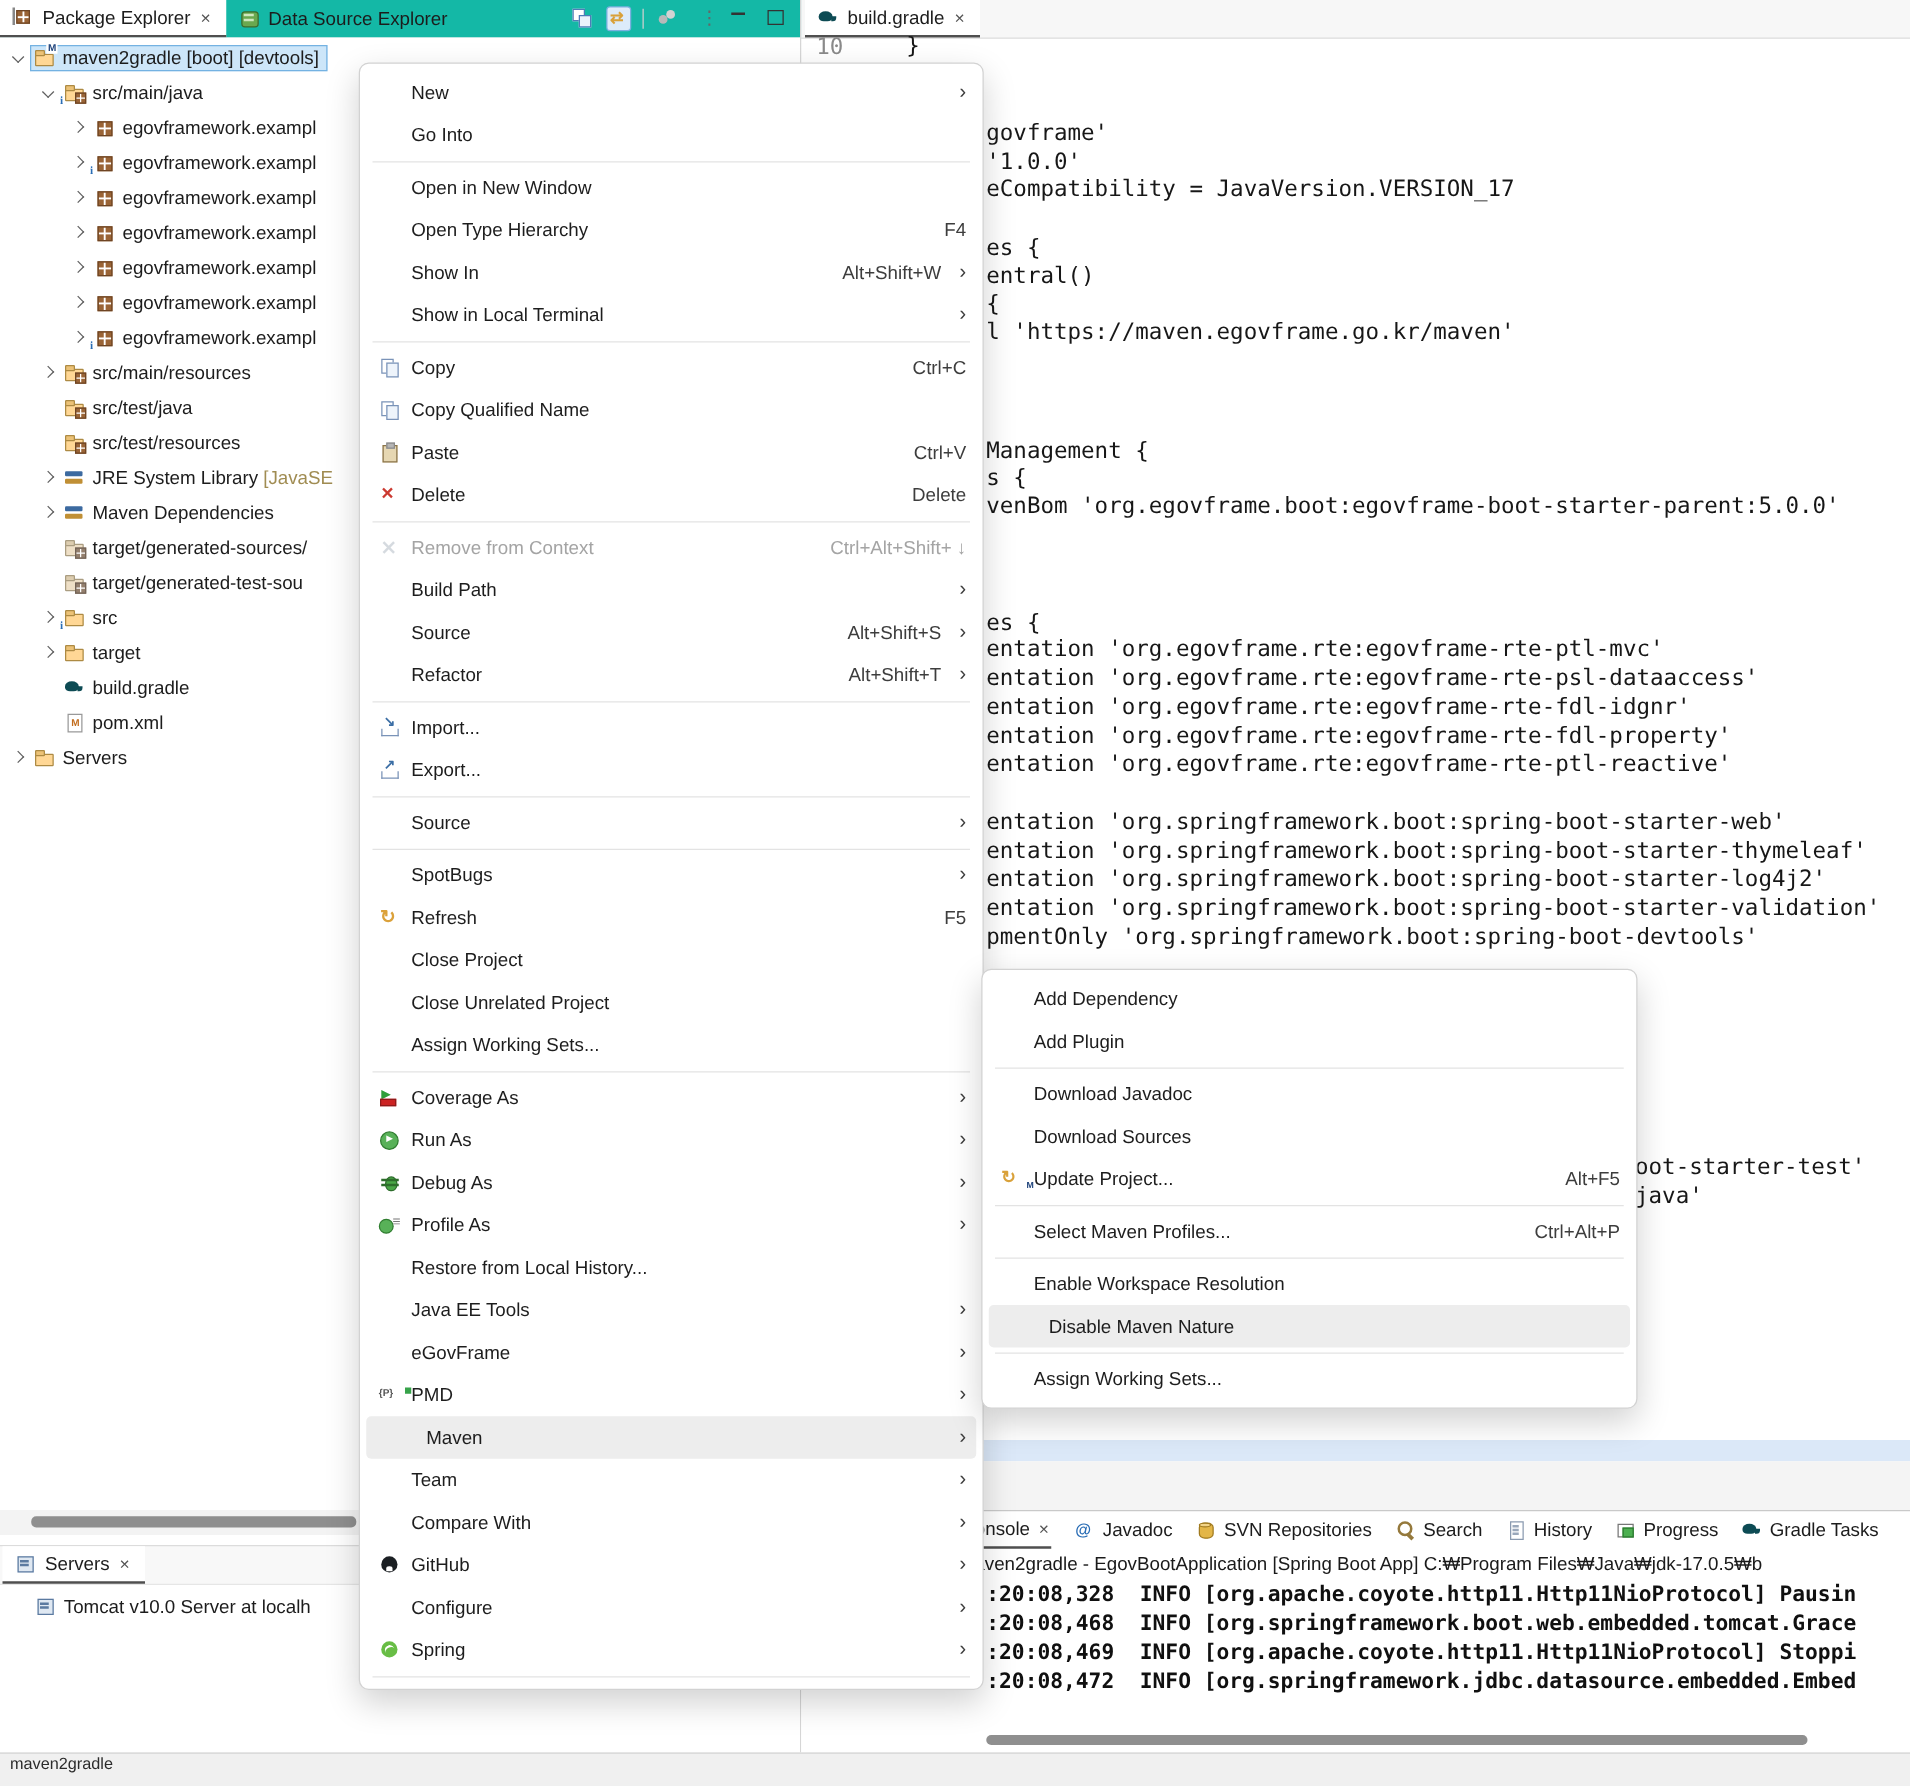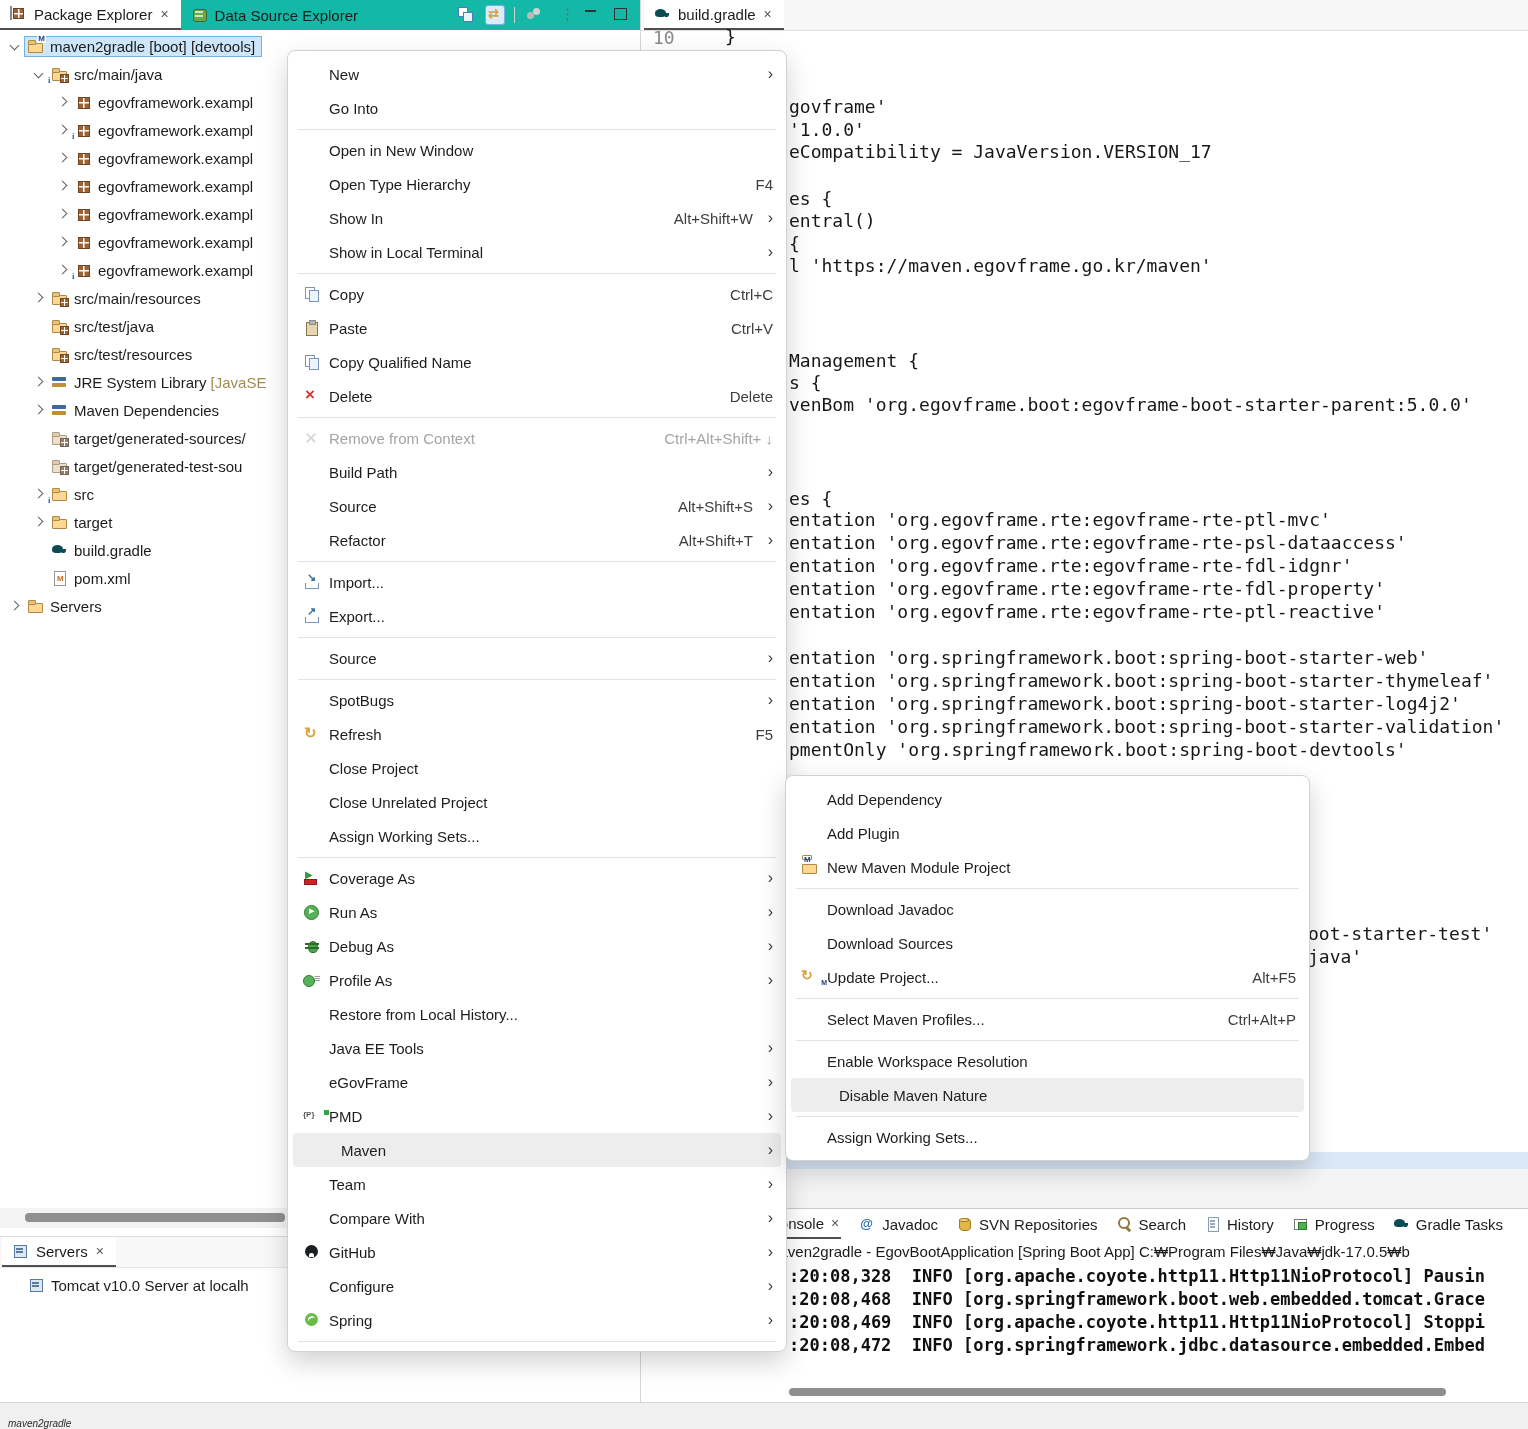--- a/index.html
+++ b/index.html
@@ -146,21 +146,21 @@
   
   .hscroll-track{left:0;top:1208px;width:640px;height:20px;background:#f3f3f3;}
   .hscroll-thumb{left:25px;top:1213px;width:260px;height:9px;background:#8f8f8f;border-radius:4px;}
   .servers-tabbar{left:0;top:1236px;width:640px;height:32px;background:#f8f8f8;border-top:1px solid #dcdcdc;
                   border-bottom:1px solid #e6e6e6;display:flex;align-items:center;box-sizing:border-box;}
   .servers-content{left:0;top:1268px;width:640px;height:134px;background:#fff;}
   .server-row{position:absolute;left:28px;top:4px;height:26px;display:flex;align-items:center;white-space:nowrap;}
 
   
   .statusbar{left:0;top:1402px;width:1528px;height:27px;background:#f0f0f0;border-top:1px solid #d4d4d4;
-             display:flex;align-items:flex-end;padding-left:8px;box-sizing:border-box;font-size:10px;color:#2b2b2b;font-style:italic;}
+             display:flex;align-items:flex-start;padding-left:8px;box-sizing:border-box;font-size:13px;color:#2b2b2b;}
 
   
   .menu{background:#fff;border:1px solid #d2d2d2;border-radius:8px;box-shadow:0 10px 26px rgba(0,0,0,.18);
         padding:6px 0;box-sizing:border-box;z-index:50;}
   #ctx-menu{left:287px;top:50px;width:500px;}
   #maven-submenu{left:785px;top:775px;width:525px;z-index:60;}
   .mi{height:34px;display:flex;align-items:center;margin:0 5px;padding:0 8px 0 10px;border-radius:4px;}
   .mi.hl{background:#ededed;padding-left:22px;}
   .mi .mico{width:26px;height:16px;flex:none;position:relative;}
   .mi .milabel{flex:1;white-space:nowrap;color:#1d1d1d;}
@@ -511,27 +511,27 @@
         <span class="milabel">Show in Local Terminal</span>
         <span class="miarrow">›</span>
       </div>
       <div class="msep"></div>
       <div class="mi">
         <span class="mico ic-copy"></span>
         <span class="milabel">Copy</span>
         <span class="mishort">Ctrl+C</span>
       </div>
       <div class="mi">
+        <span class="mico ic-copy"></span>
+        <span class="milabel">Copy Qualified Name</span>
+      </div>
+      <div class="mi">
         <span class="mico ic-paste"></span>
         <span class="milabel">Paste</span>
         <span class="mishort">Ctrl+V</span>
-      </div>
-      <div class="mi">
-        <span class="mico ic-copy"></span>
-        <span class="milabel">Copy Qualified Name</span>
       </div>
       <div class="mi">
         <span class="mico ic-del"></span>
         <span class="milabel">Delete</span>
         <span class="mishort">Delete</span>
       </div>
       <div class="msep"></div>
       <div class="mi dis">
         <span class="mico ic-rmctx"></span>
         <span class="milabel">Remove from Context</span>
@@ -666,24 +666,20 @@
     </div>
   <div class="abs menu" id="maven-submenu">
       <div class="mi">
         <span class="mico"></span>
         <span class="milabel">Add Dependency</span>
       </div>
       <div class="mi">
         <span class="mico"></span>
         <span class="milabel">Add Plugin</span>
       </div>
-      <div class="mi">
-        <span class="mico fold ic-mvnmod"></span>
-        <span class="milabel">New Maven Module Project</span>
-      </div>
       <div class="msep"></div>
       <div class="mi">
         <span class="mico"></span>
         <span class="milabel">Download Javadoc</span>
       </div>
       <div class="mi">
         <span class="mico"></span>
         <span class="milabel">Download Sources</span>
       </div>
       <div class="mi">

